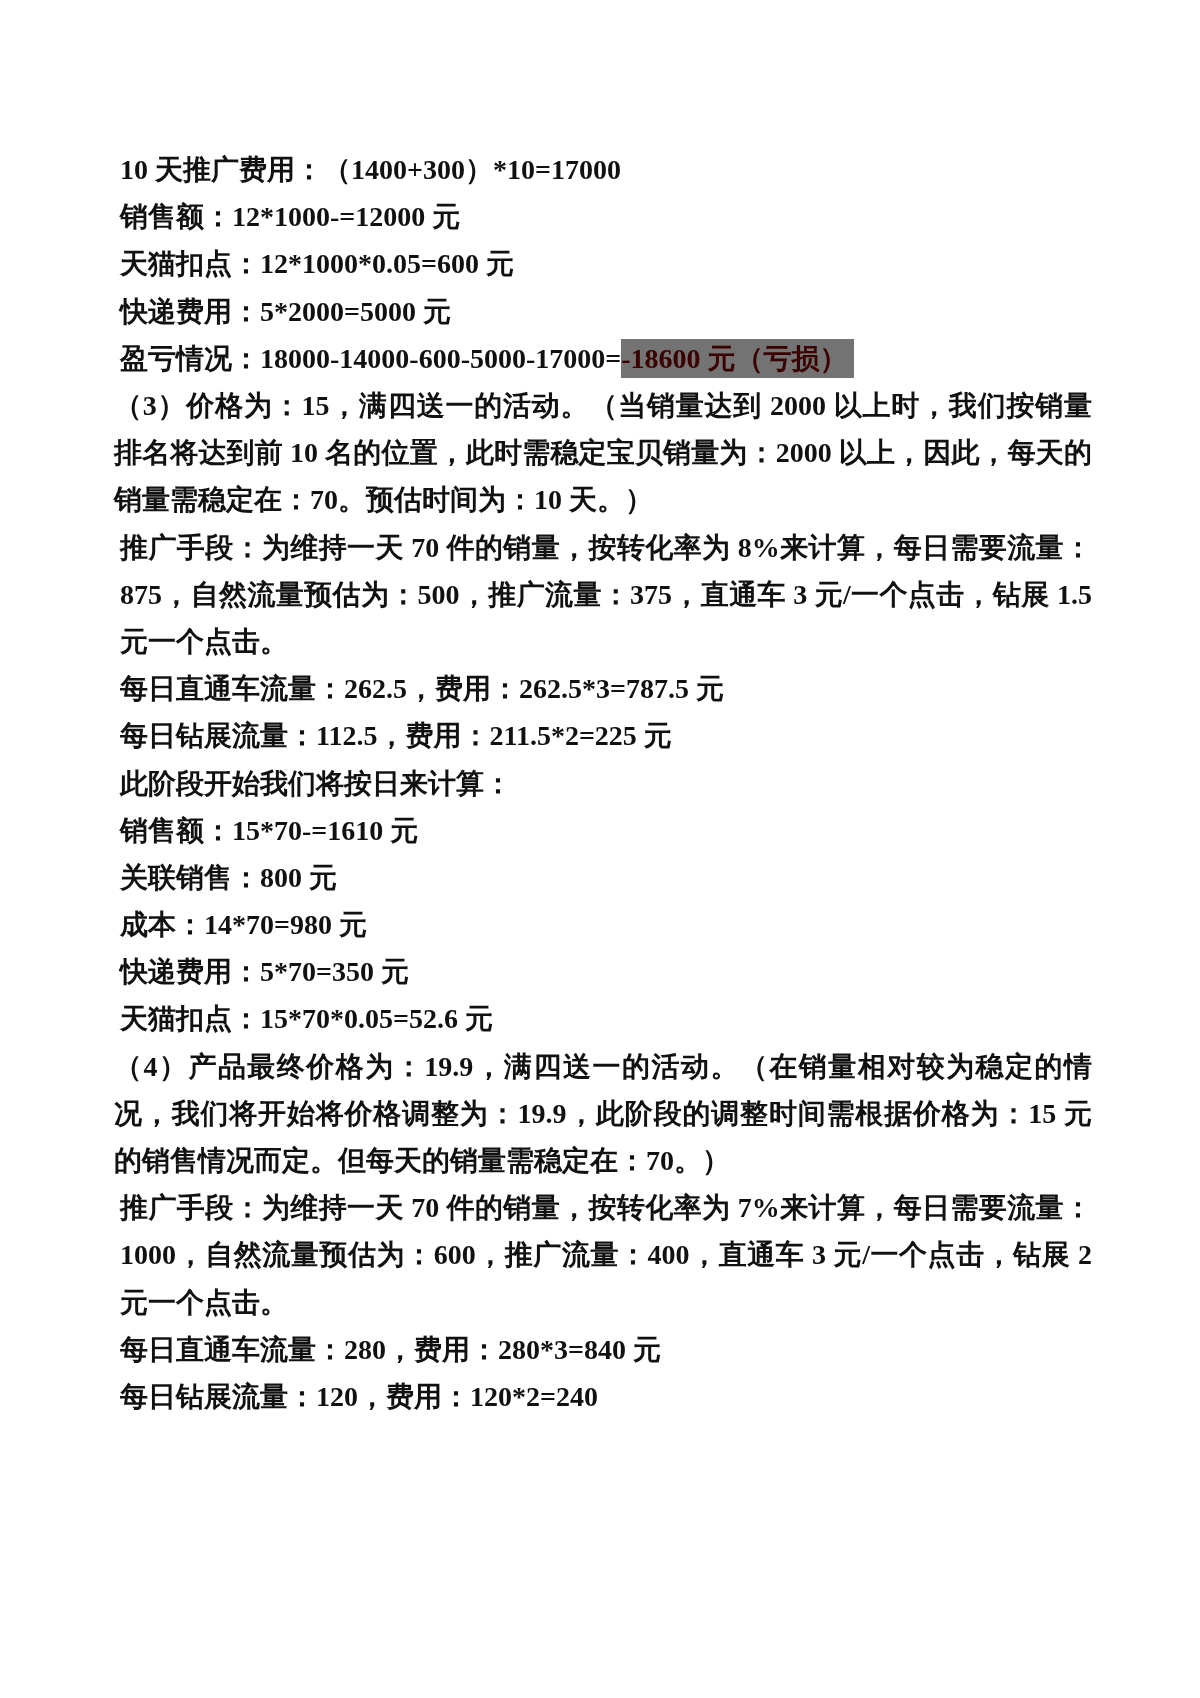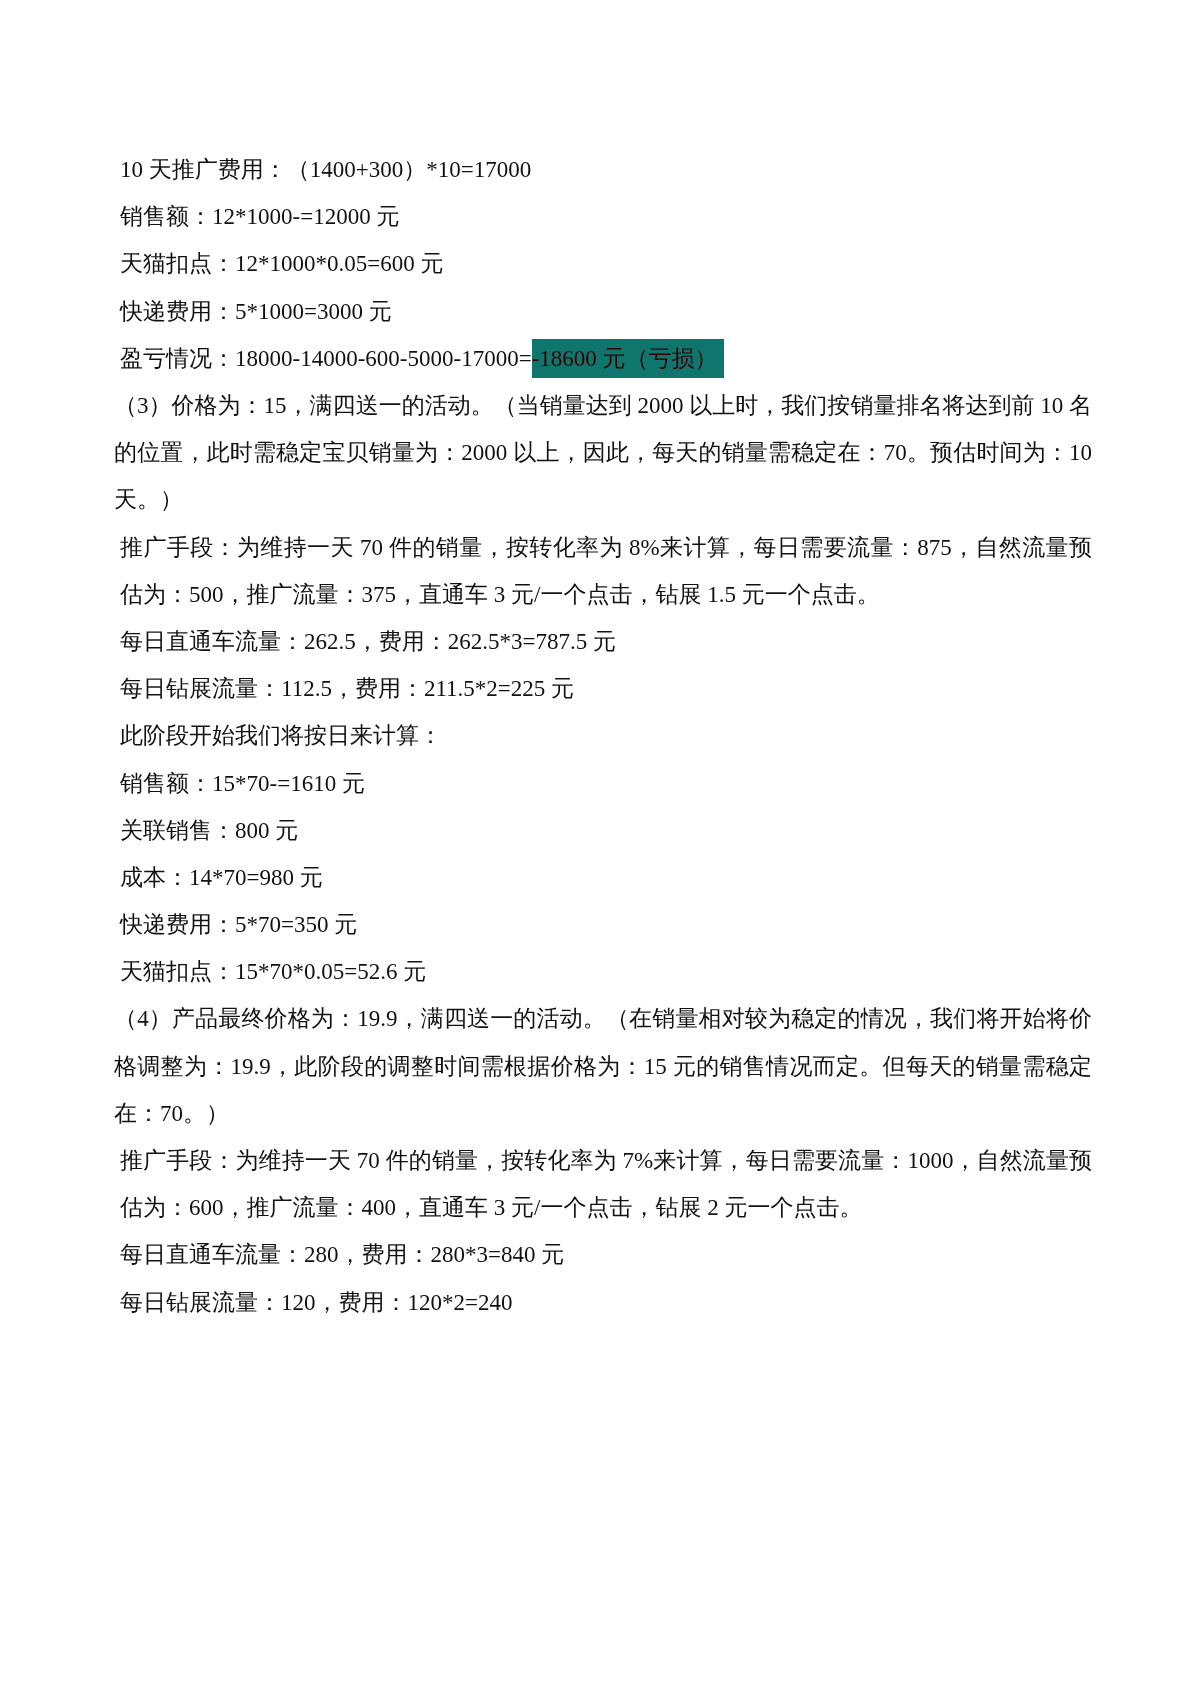--- a/index.html
+++ b/index.html
@@ -1,34 +1,34 @@
 <!DOCTYPE html>
 <html><head>
 <meta charset="utf-8">
 <style>
   html, body { margin: 0; padding: 0; background: #ffffff; }
   body { width: 1200px; height: 1698px; position: relative; overflow: hidden; }
   .page {
     position: absolute; left: 120px; top: 146px; width: 972px;
     font-family: "Liberation Serif", "DejaVu Serif", serif;
-    font-size: 23px; line-height: 47.2px; color: #111111;
+    font-size: 28px; line-height: 47.2px; color: #111111; font-weight: bold;
   }
   .line { white-space: nowrap; height: 47.2px; }
   .para { white-space: normal; text-align: justify; text-align-last: left; }
   .indent-paren { margin-left: -6px; }
-  .hl { background: #0f766e; color: #3a0000; padding: 0 6px 0 0; display: inline-block; line-height: 39px; }
+  .hl { background: #737373; color: #3a0000; padding: 0 6px 0 0; display: inline-block; line-height: 39px; }
 </style>
 </head>
 <body>
 
 <div class="page">
   <div class="line">10 天推广费用：（1400+300）*10=17000</div>
   <div class="line">销售额：12*1000-=12000 元</div>
   <div class="line">天猫扣点：12*1000*0.05=600 元</div>
-  <div class="line">快递费用：5*1000=3000 元</div>
+  <div class="line">快递费用：5*2000=5000 元</div>
   <div class="line">
     <span>盈亏情况：18000-14000-600-5000-17000=</span><span class="hl">-18600 元（亏损）</span>
   </div>
 
   <div class="para indent-paren">（3）价格为：15，满四送一的活动。（当销量达到 2000 以上时，我们按销量排名将达到前 10 名的位置，此时需稳定宝贝销量为：2000 以上，因此，每天的销量需稳定在：70。预估时间为：10 天。）</div>
   <div class="para">推广手段：为维持一天 70 件的销量，按转化率为 8%来计算，每日需要流量：875，自然流量预估为：500，推广流量：375，直通车 3 元/一个点击，钻展 1.5 元一个点击。</div>
   <div class="line">每日直通车流量：262.5，费用：262.5*3=787.5 元</div>
   <div class="line">每日钻展流量：112.5，费用：211.5*2=225 元</div>
   <div class="line">此阶段开始我们将按日来计算：</div>
   <div class="line">销售额：15*70-=1610 元</div>

